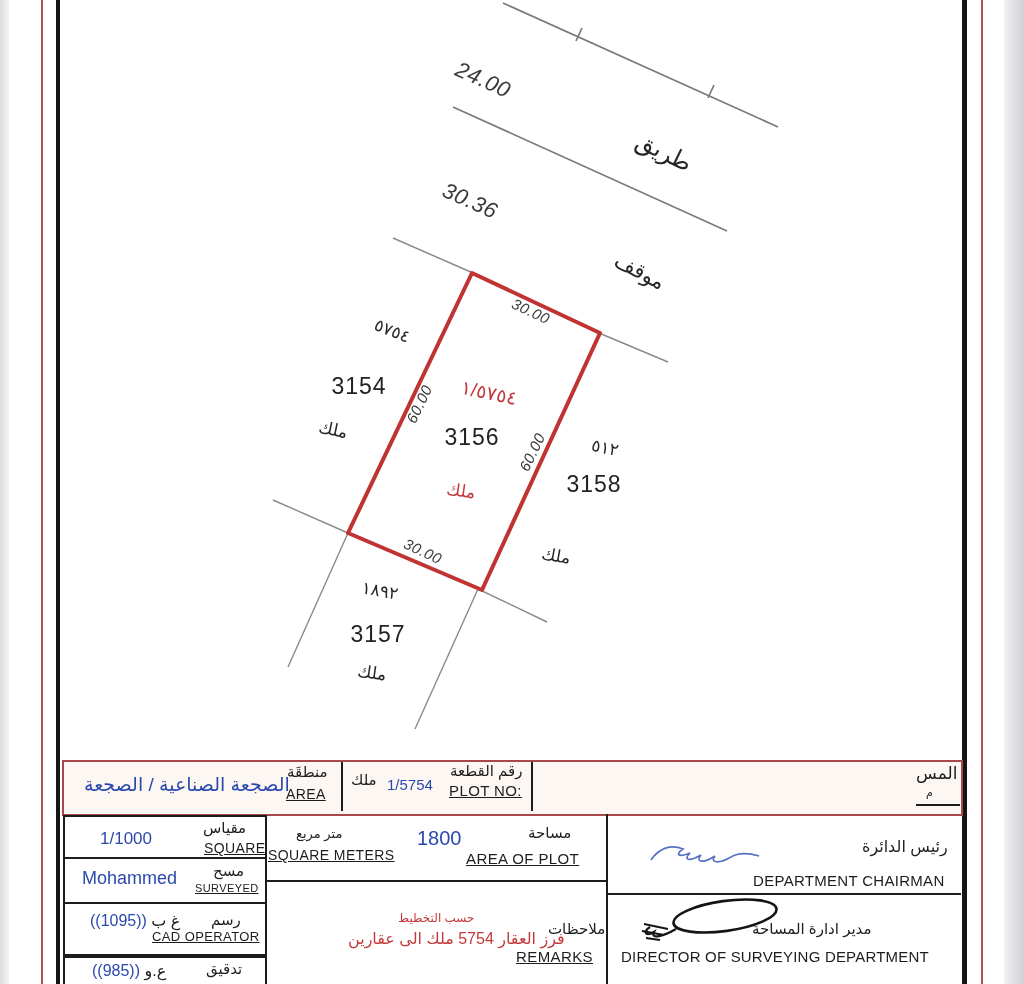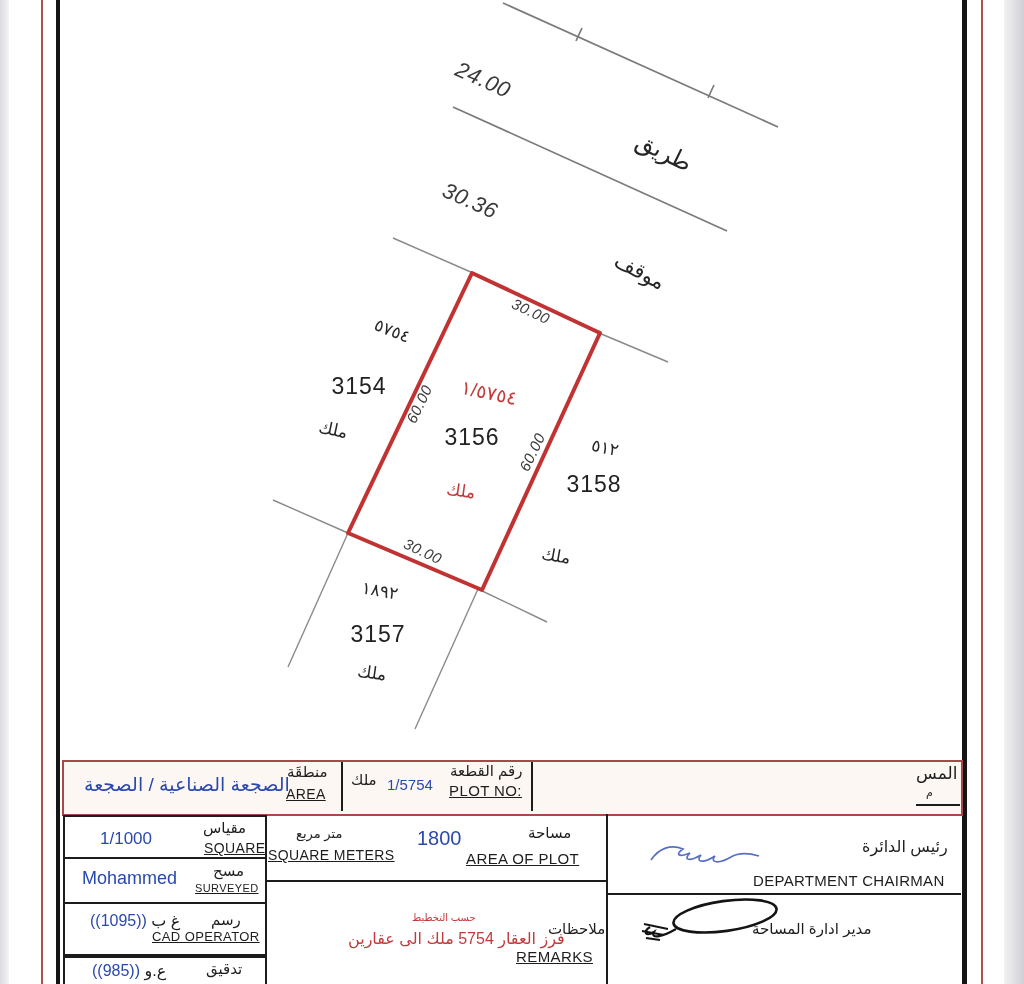--- a/index.html
+++ b/index.html
@@ -132,31 +132,32 @@
     <span class="blue">((985))</span>
     <span dir="rtl">ع.و</span>
   </div>
 
   <div class="abs" style="left:296px;top:827px;font-size:13px" dir="rtl">متر مربع</div>
   <div class="abs lab-en" style="left:268px;top:847px">SQUARE METERS</div>
   <div class="abs blue" style="left:417px;top:827px;font-size:20px">1800</div>
   <div class="abs lab-ar" style="left:528px;top:824px" dir="rtl">مساحة</div>
   <div class="abs lab-en" style="left:466px;top:850px;font-size:15px">AREA OF PLOT</div>
 
-  <div class="abs red" style="left:412px;top:912px;font-size:10px" dir="rtl">حسب التخطيط</div>
+  <div class="abs red" style="left:398px;top:912px;font-size:12px" dir="rtl">حسب التخطيط</div>
   <div class="abs red" style="left:348px;top:930px;font-size:16px" dir="rtl">فرز العقار 5754 ملك الى عقارين</div>
   <div class="abs lab-ar" style="left:548px;top:920px" dir="rtl">ملاحظات</div>
   <div class="abs lab-en" style="left:516px;top:948px;font-size:15px">REMARKS</div>
 
   <svg class="sig" style="left:645px;top:840px" width="130" height="28" viewBox="0 0 130 28">
     <path d="M6,20 C14,8 26,4 38,9 C30,14 33,18 45,13 C38,20 44,22 56,15 C50,22 58,24 70,16 C64,23 74,24 86,17 C94,12 104,13 114,16" fill="none" stroke="#3b57b8" stroke-width="1.7" opacity="0.85"></path>
   </svg>
   <div class="abs" style="left:862px;top:838px;font-size:16px" dir="rtl">رئيس الدائرة</div>
   <div class="abs" style="left:753px;top:872px;font-size:15px;letter-spacing:0.3px">DEPARTMENT CHAIRMAN</div>
 
   <svg class="sig" style="left:640px;top:896px" width="150" height="52" viewBox="0 0 150 52">
     <ellipse cx="85" cy="20" rx="52" ry="15" transform="rotate(-8 85 20)" fill="none" stroke="#141414" stroke-width="2.6"></ellipse>
     <path d="M36,33 C24,40 10,44 14,36 C6,41 2,36 10,31" fill="none" stroke="#141414" stroke-width="2.2"></path>
     <path d="M4,28 L28,33 M2,35 L24,39 M6,42 L20,44" fill="none" stroke="#141414" stroke-width="1.8"></path>
   </svg>
   <div class="abs" style="left:752px;top:920px;font-size:15px" dir="rtl">مدير ادارة المساحة</div>
+  <div class="abs" style="left:621px;top:948px;font-size:15px;letter-spacing:0.2px">DIRECTOR OF SURVEYING DEPARTMENT</div>
 
 </div>
 
 </body></html>

